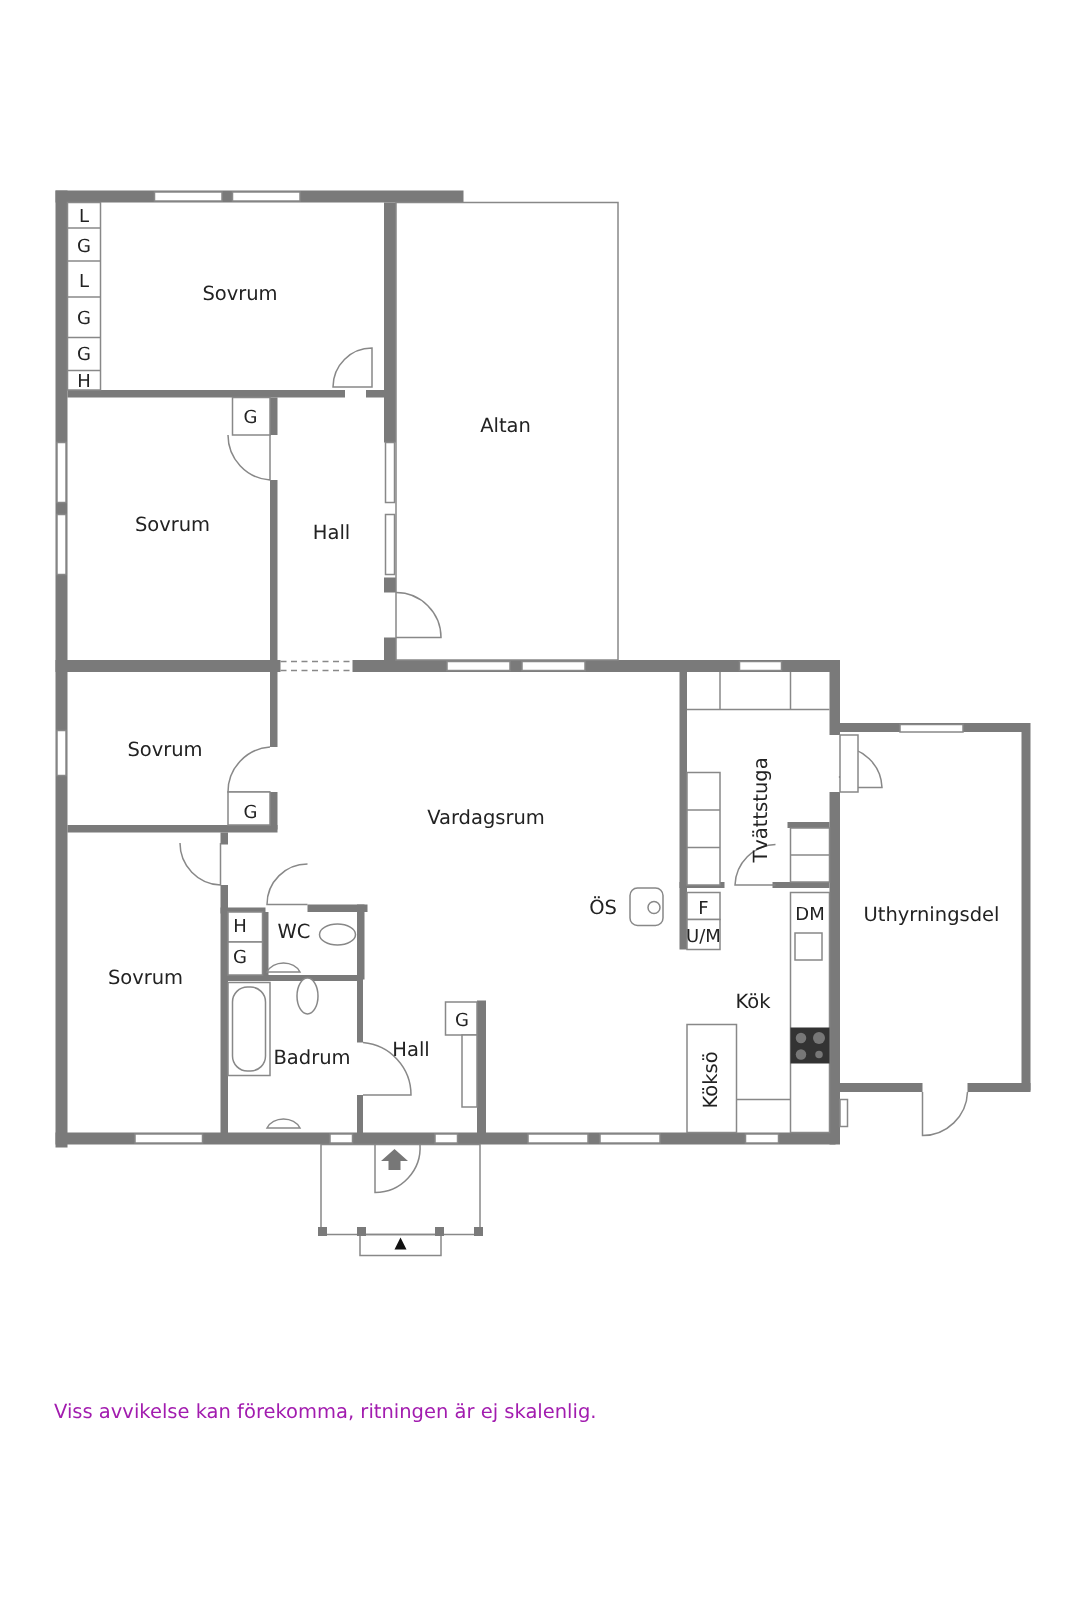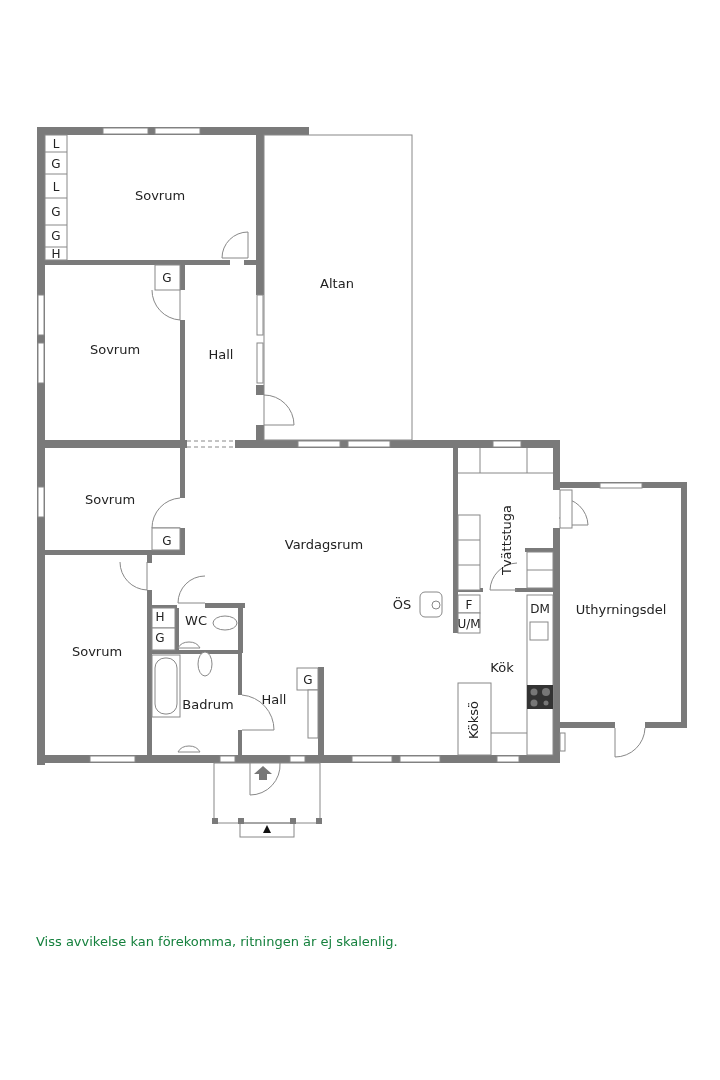--- a/index.html
+++ b/index.html
@@ -1,20 +1,20 @@
 <!DOCTYPE html>
 <html><head>
 <meta charset="utf-8">
 <style>
   html, body { margin:0; padding:0; background:#ffffff; }
   body { width:720px; height:1080px; position:relative; overflow:hidden; font-family:"DejaVu Sans", sans-serif; }
   #plan { position:absolute; left:0; top:0; width:720px; height:900px; }
   .lbl { font-family:"DejaVu Sans", sans-serif; fill:#222; font-size:13px; }
   .small { font-size:12px; }
-  #disclaimer { position:absolute; left:36px; top:934px; font-size:13px; color:#15803d; font-family:"DejaVu Sans", sans-serif; }
+  #disclaimer { position:absolute; left:36px; top:934px; font-size:13px; color:#a21caf; font-family:"DejaVu Sans", sans-serif; }
 </style>
 </head>
 <body>
 
 <svg id="plan" viewBox="0 0 720 900" xmlns="http://www.w3.org/2000/svg">
   <g fill="#7a7a7a" stroke="none">
 
     <rect x="37" y="127" width="272" height="8"></rect>
 
     <rect x="37" y="127" width="8" height="638"></rect>

